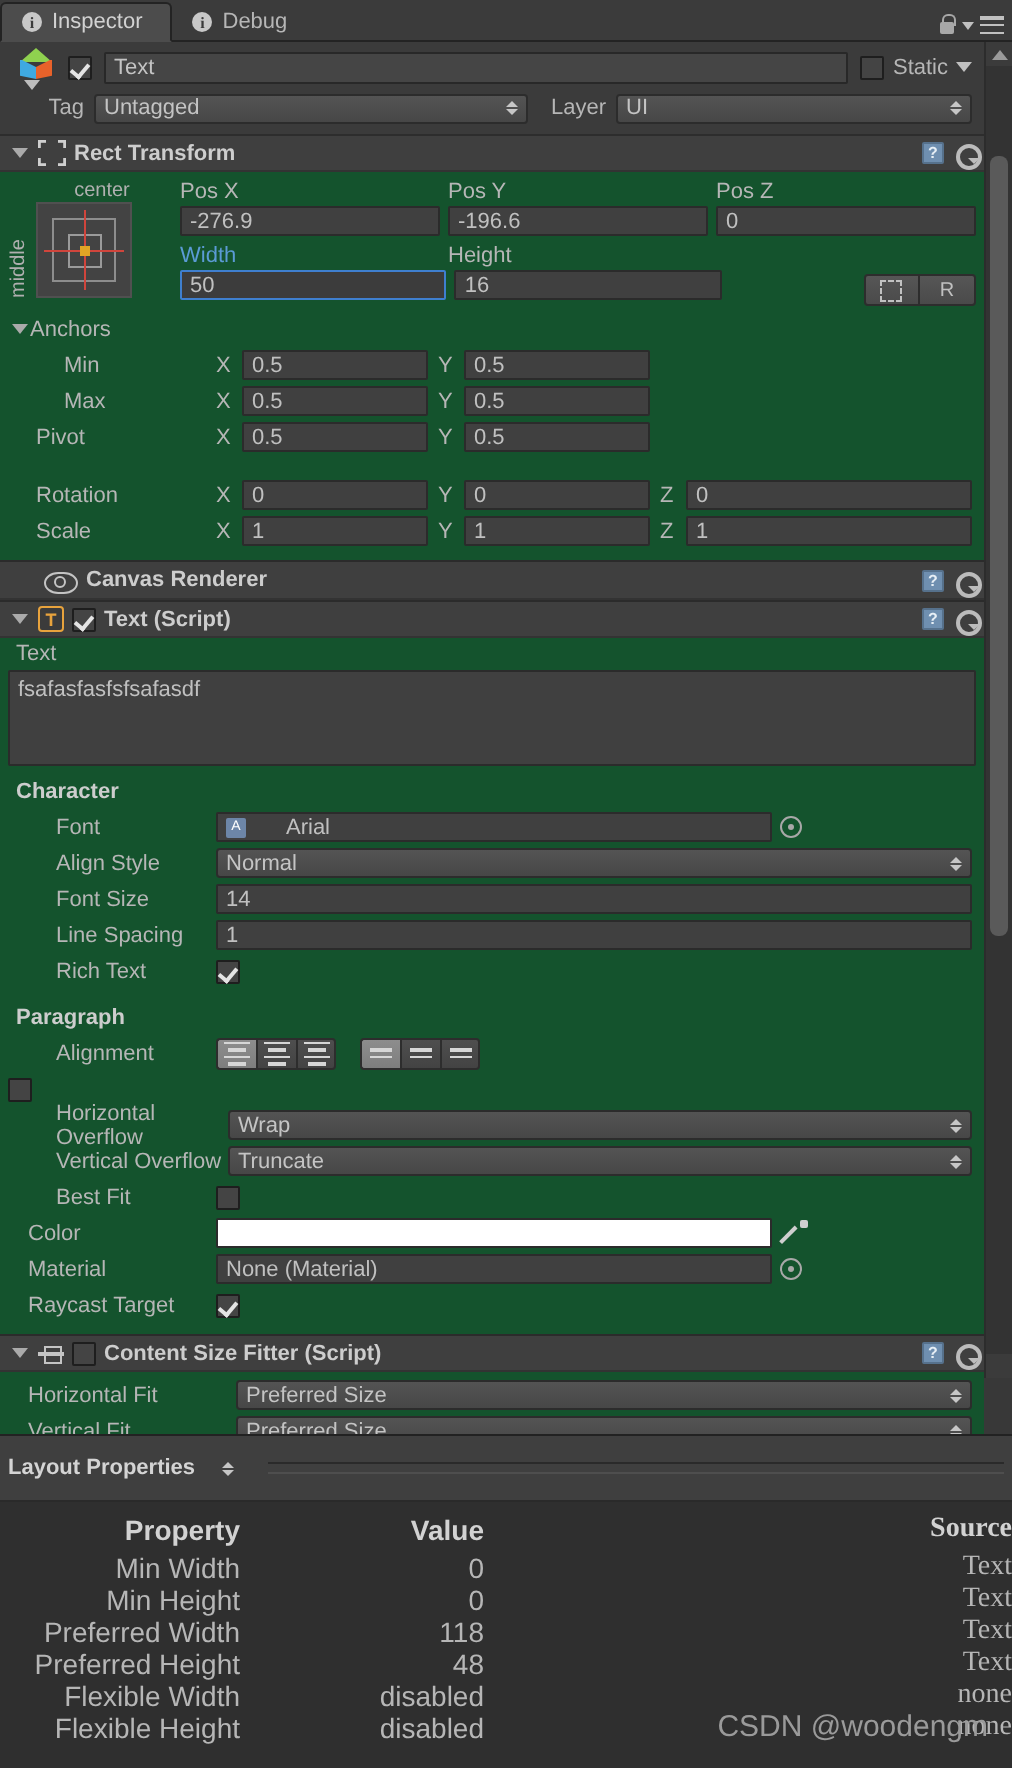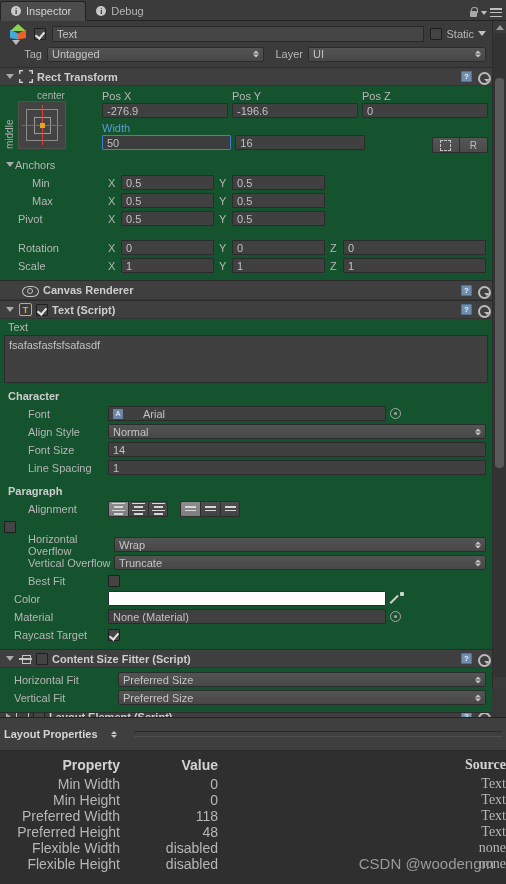--- a/index.html
+++ b/index.html
@@ -95,21 +95,21 @@
   .row .name{width:104px;padding-left:14px;color:#b6b6b6;flex:none;font-size:11px;}
   .row .name.sub{padding-left:28px;}
   .field{
     height:15px;background:#404040;border:1px solid #2b2b2b;border-radius:1px;
     display:flex;align-items:center;padding:0 4px;color:#c0c0c0;font-size:11px;
   }
   .field.focus{border:1px solid #3f7fcf;background:#3c3c3c;}
   .axis{width:13px;color:#b6b6b6;flex:none;font-size:11px;}
 
   
-  .rt-top{display:flex;gap:16px;}
+  .rt-top{display:flex;gap:4px;}
   .anchor-box{width:82px;flex:none;padding-top:1px;}
   .anchor-title{text-align:center;font-size:10px;color:#b0b0b0;margin-left:12px;}
   .anchor-inner{display:flex;align-items:center;}
   .vert-mid{writing-mode:vertical-rl;transform:rotate(180deg);font-size:10px;color:#b0b0b0;height:48px;}
   .anchor-widget{width:48px;height:48px;background:#434343;border:1px solid #505050;position:relative;margin-left:3px;}
   .aw-outer{position:absolute;left:7px;top:7px;width:32px;height:32px;border:1px solid #8d8d8d;}
   .aw-inner{position:absolute;left:15px;top:15px;width:17px;height:17px;border:1px solid #9a9a9a;}
   .aw-h{position:absolute;left:3px;top:23px;right:3px;height:1px;background:#d0453c;}
   .aw-v{position:absolute;top:3px;left:23px;bottom:3px;width:1px;background:#d0453c;}
   .aw-dot{position:absolute;left:21px;top:21px;width:5px;height:5px;background:#e2a526;}
@@ -172,21 +172,21 @@
   .lp-bar{
     height:20px;background:#3f3f3f;border-top:1px solid #222;border-bottom:1px solid #2a2a2a;
     display:flex;align-items:center;padding:16px 4px;gap:13px;margin-top:20px;
   }
   .lp-title{font-weight:bold;color:#d4d4d4;font-size:11px;}
   .lp-sep{flex:1;height:6px;border-top:1px solid #2a2a2a;border-bottom:1px solid #4e4e4e;margin-left:4px;}
   .lp-body{background:#2f2f2f;padding:6px 0 0 0;height:155px;}
   .lp-row{display:flex;height:16px;align-items:center;padding-left:8px;font-size:14px;text-align:right;}
   .lp-row.hdr{font-weight:bold;color:#d2d2d2;margin-bottom:3px;}
   .lp-c1{width:112px;flex:none;color:#b6b6b6;}
-  .lp-c2{width:98px;flex:none;color:#b6b6b6;}
+  .lp-c2{width:98px;flex:none;color:#b6b6b6;margin-left:24px;}
   .lp-c3{flex:1;color:#b6b6b6;font-family:Liberation Serif, serif;}
   .lp-row.hdr .lp-c1,.lp-row.hdr .lp-c2,.lp-row.hdr .lp-c3{color:#d2d2d2;}
 
   .watermark{position:absolute;right:12px;bottom:12px;color:#9a9a9a;font-size:15px;}
 
   
   .scroll-col{position:absolute;right:0;top:21px;width:14px;bottom:195px;background:#3b3b3b;border-left:1px solid #2c2c2c;}
   .sc-up,.sc-dn{height:12px;display:flex;align-items:center;justify-content:center;background:#3b3b3b;}
   .sc-up i{width:0;height:0;border-left:4px solid transparent;border-right:4px solid transparent;border-bottom:5px solid #9a9a9a;}
   .sc-dn i{width:0;height:0;border-left:4px solid transparent;border-right:4px solid transparent;border-top:5px solid #9a9a9a;}
@@ -307,20 +307,21 @@
               </div>
             <div class="field">
                 <span>-196.6</span>
               </div>
             <div class="field">
                 <span>0</span>
               </div>
           </div>
           <div class="f3" style="margin-top:3px">
             <div class="flabel blue">Width</div>
+            <div class="flabel">Height</div>
             <div class="flabel"></div>
           </div>
           <div class="f3">
             <div class="field focus">
                 <span>50</span>
               </div>
             <div class="field">
                 <span>16</span>
               </div>
             <div class="blankbtns" style="flex:1">
@@ -460,20 +461,24 @@
           <span class="field" style="flex:1;margin-right:2px">
               <span>14</span>
             </span>
         </div>
         <div class="row">
           <span class="name sub" style="padding-left:24px">Line Spacing</span>
           <span class="field" style="flex:1;margin-right:2px">
               <span>1</span>
             </span>
         </div>
+        <div class="row">
+          <span class="name sub" style="padding-left:24px">Rich Text</span>
+          <span class="cb on"></span>
+        </div>
       </div>
 
       <div class="sec-title">Paragraph</div>
       <div class="comp-body" style="padding-top:0">
         <div class="row">
           <span class="name sub" style="padding-left:24px">Alignment</span>
           <span class="alignbtns">
             <span class="abtn sel">
                 <i class="ln-full"></i>
                 <i class="ln-mid"></i>

